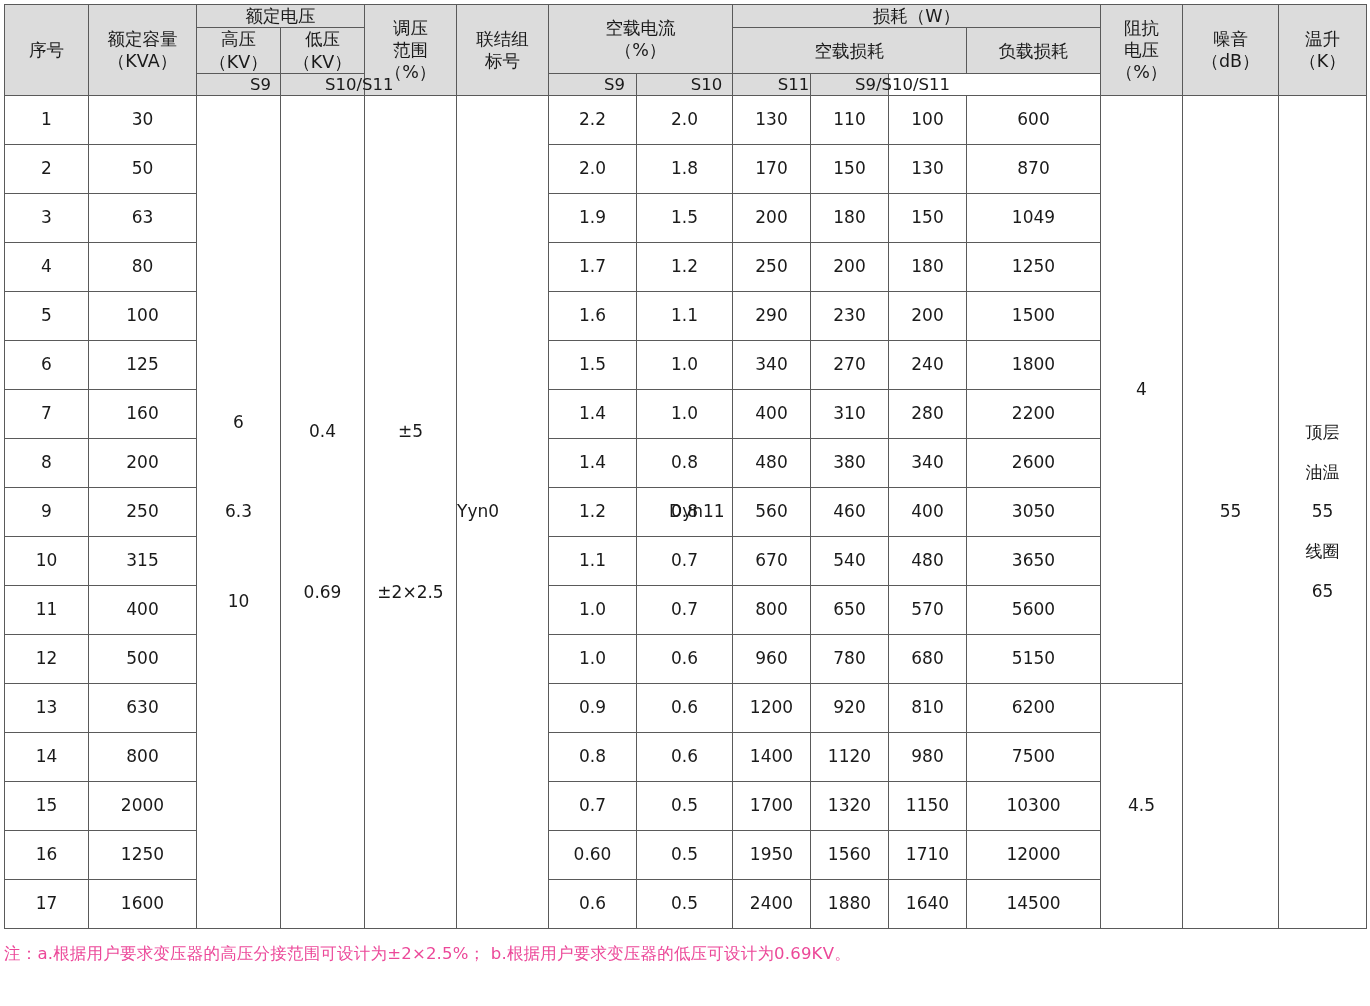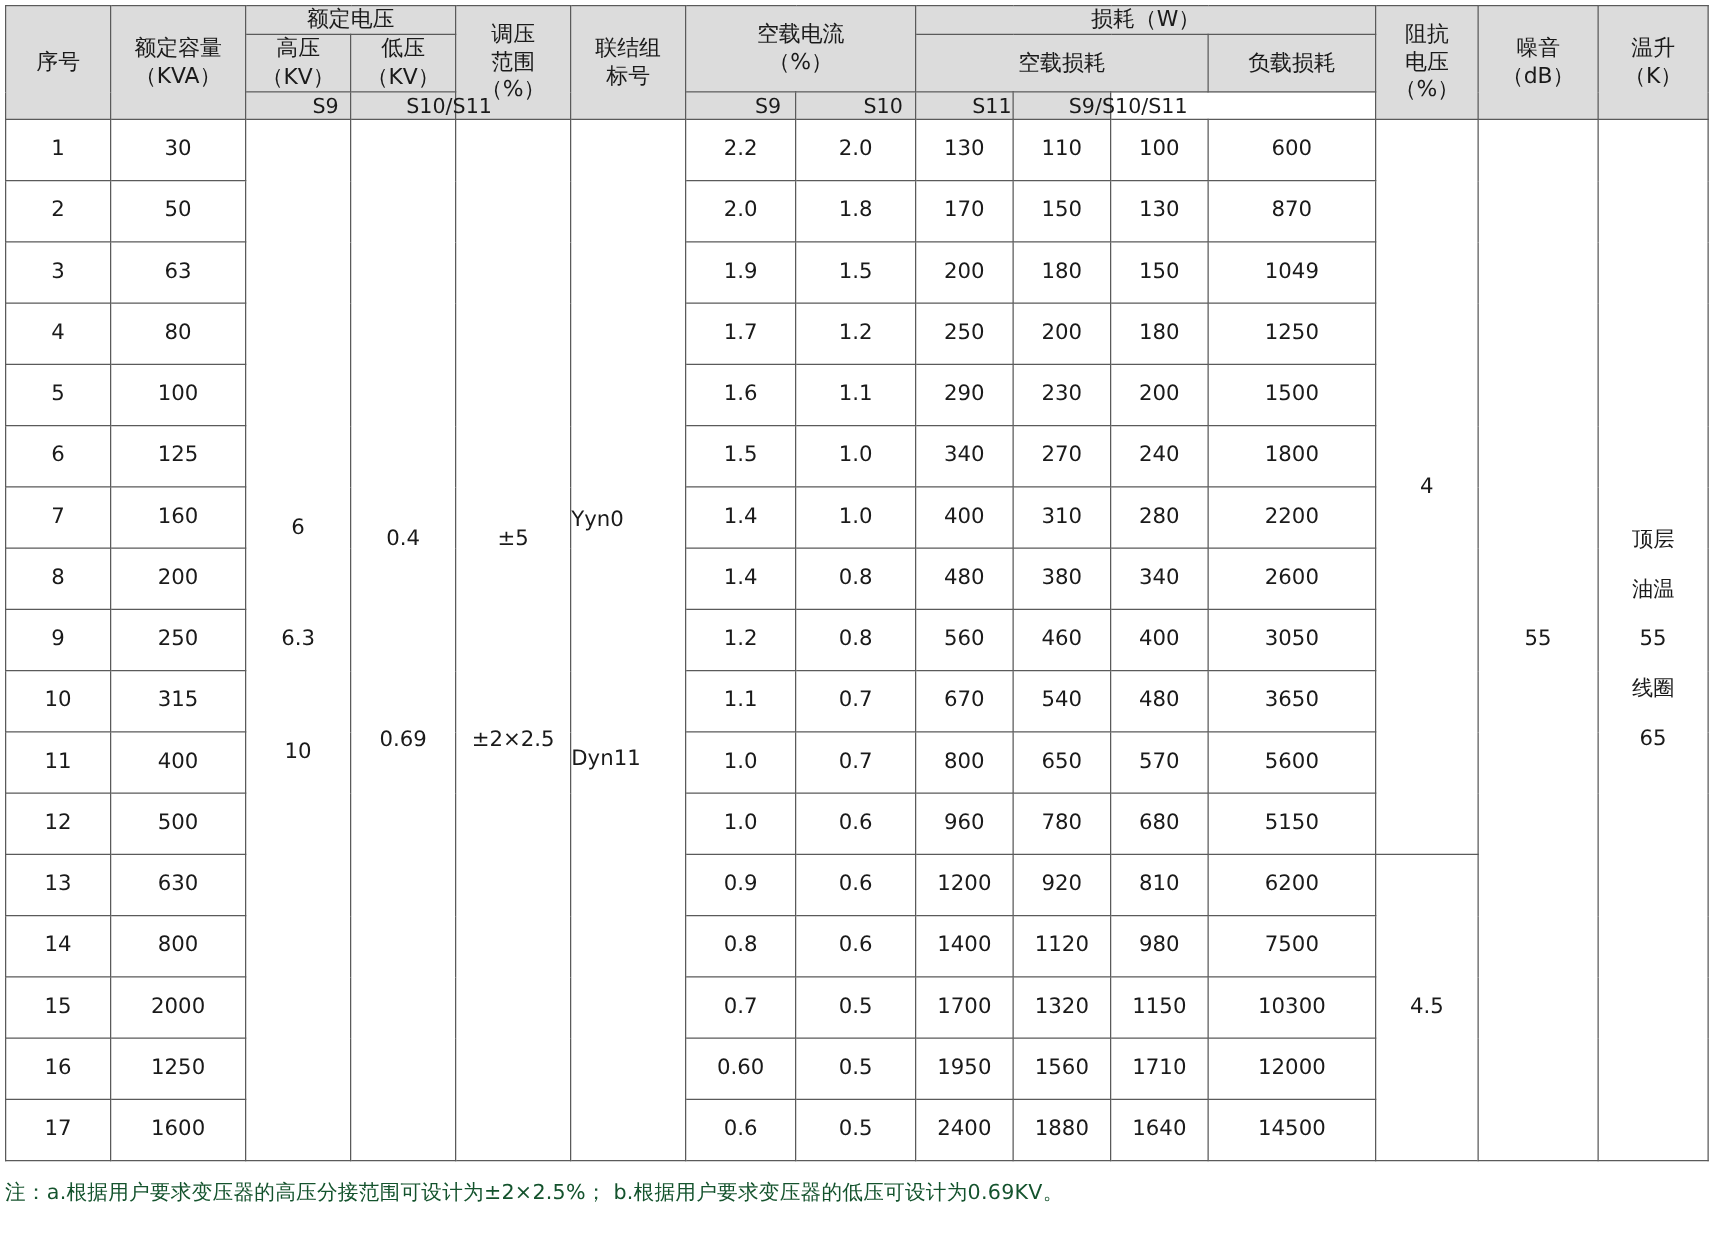--- a/index.html
+++ b/index.html
@@ -64,34 +64,34 @@
   }
   .reg-stack {
     display: flex;
     flex-direction: column;
     align-items: center;
     gap: 140px;
     padding: 6px 0;
   }
   .conn-stack {
     display: flex;
-    flex-direction: column;
+    flex-direction: row;
     align-items: flex-start;
     gap: 170px;
     padding: 6px 0;
   }
   .temp-stack {
     display: flex;
     flex-direction: column;
     gap: 18px;
   }
   .note {
     margin: 14px 0 0 4px;
     font-size: 16.5px;
-    color: #14532d;
+    color: #ec4899;
     letter-spacing: 0.2px;
   }
   .hdr-line { display: block; }
 </style>
 </head>
 <body>
 
 <div class="sheet">
 
   <table class="spec">

